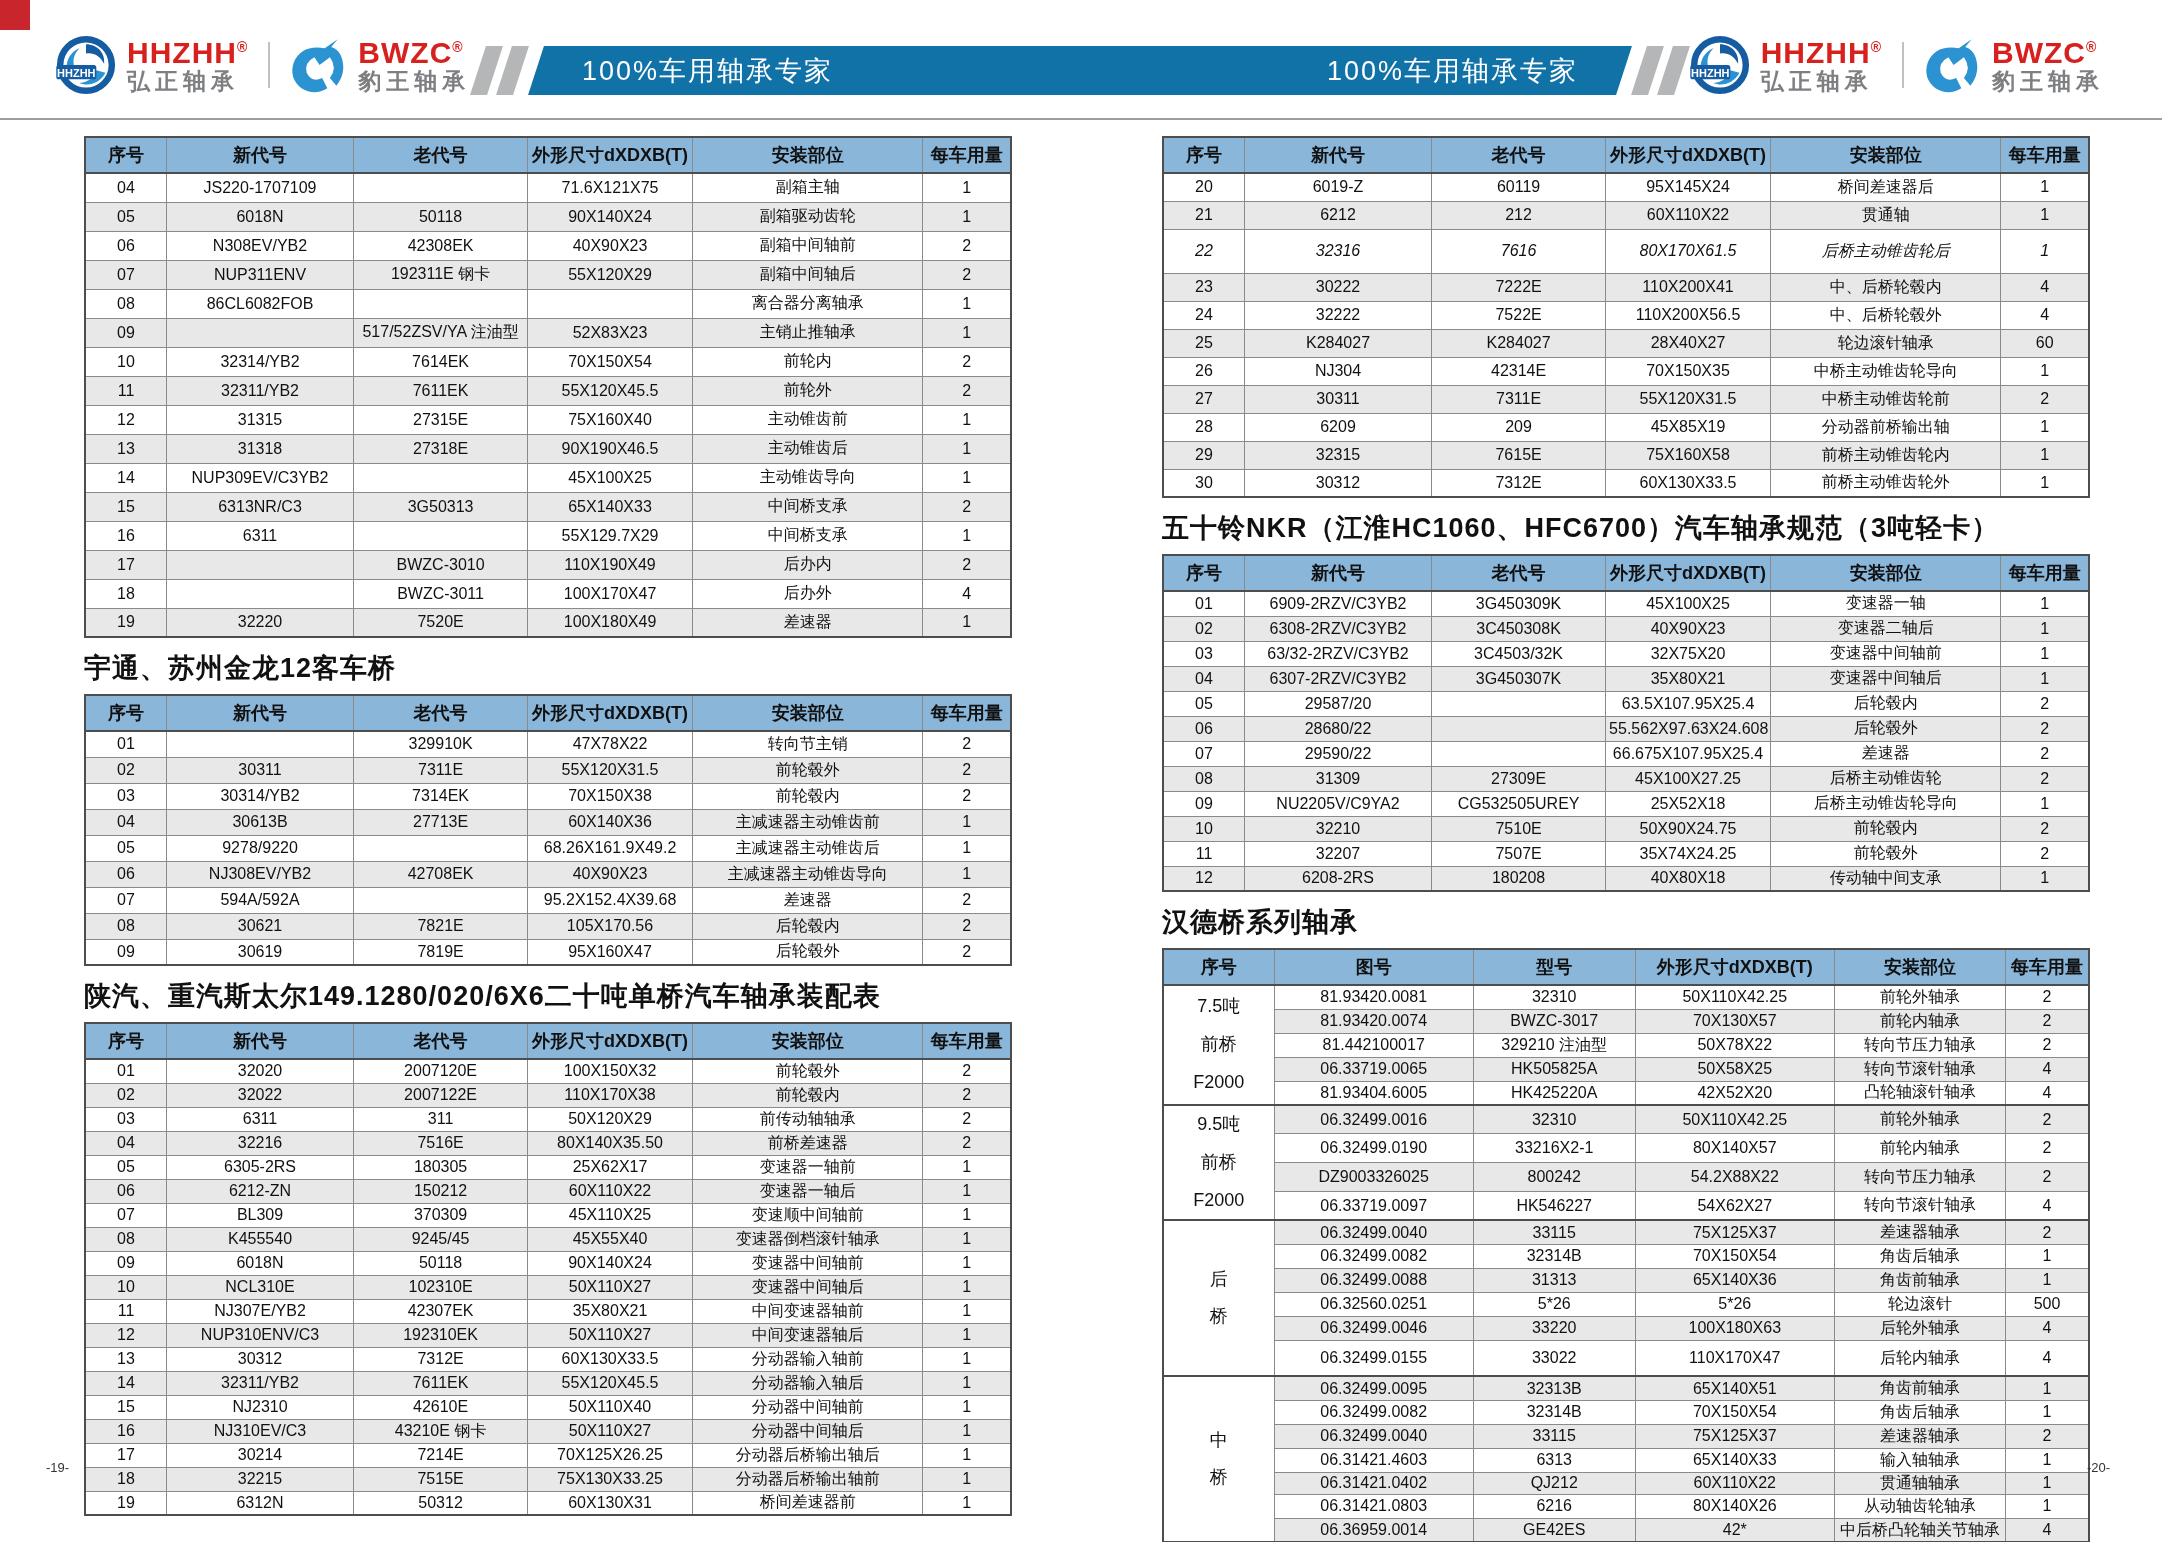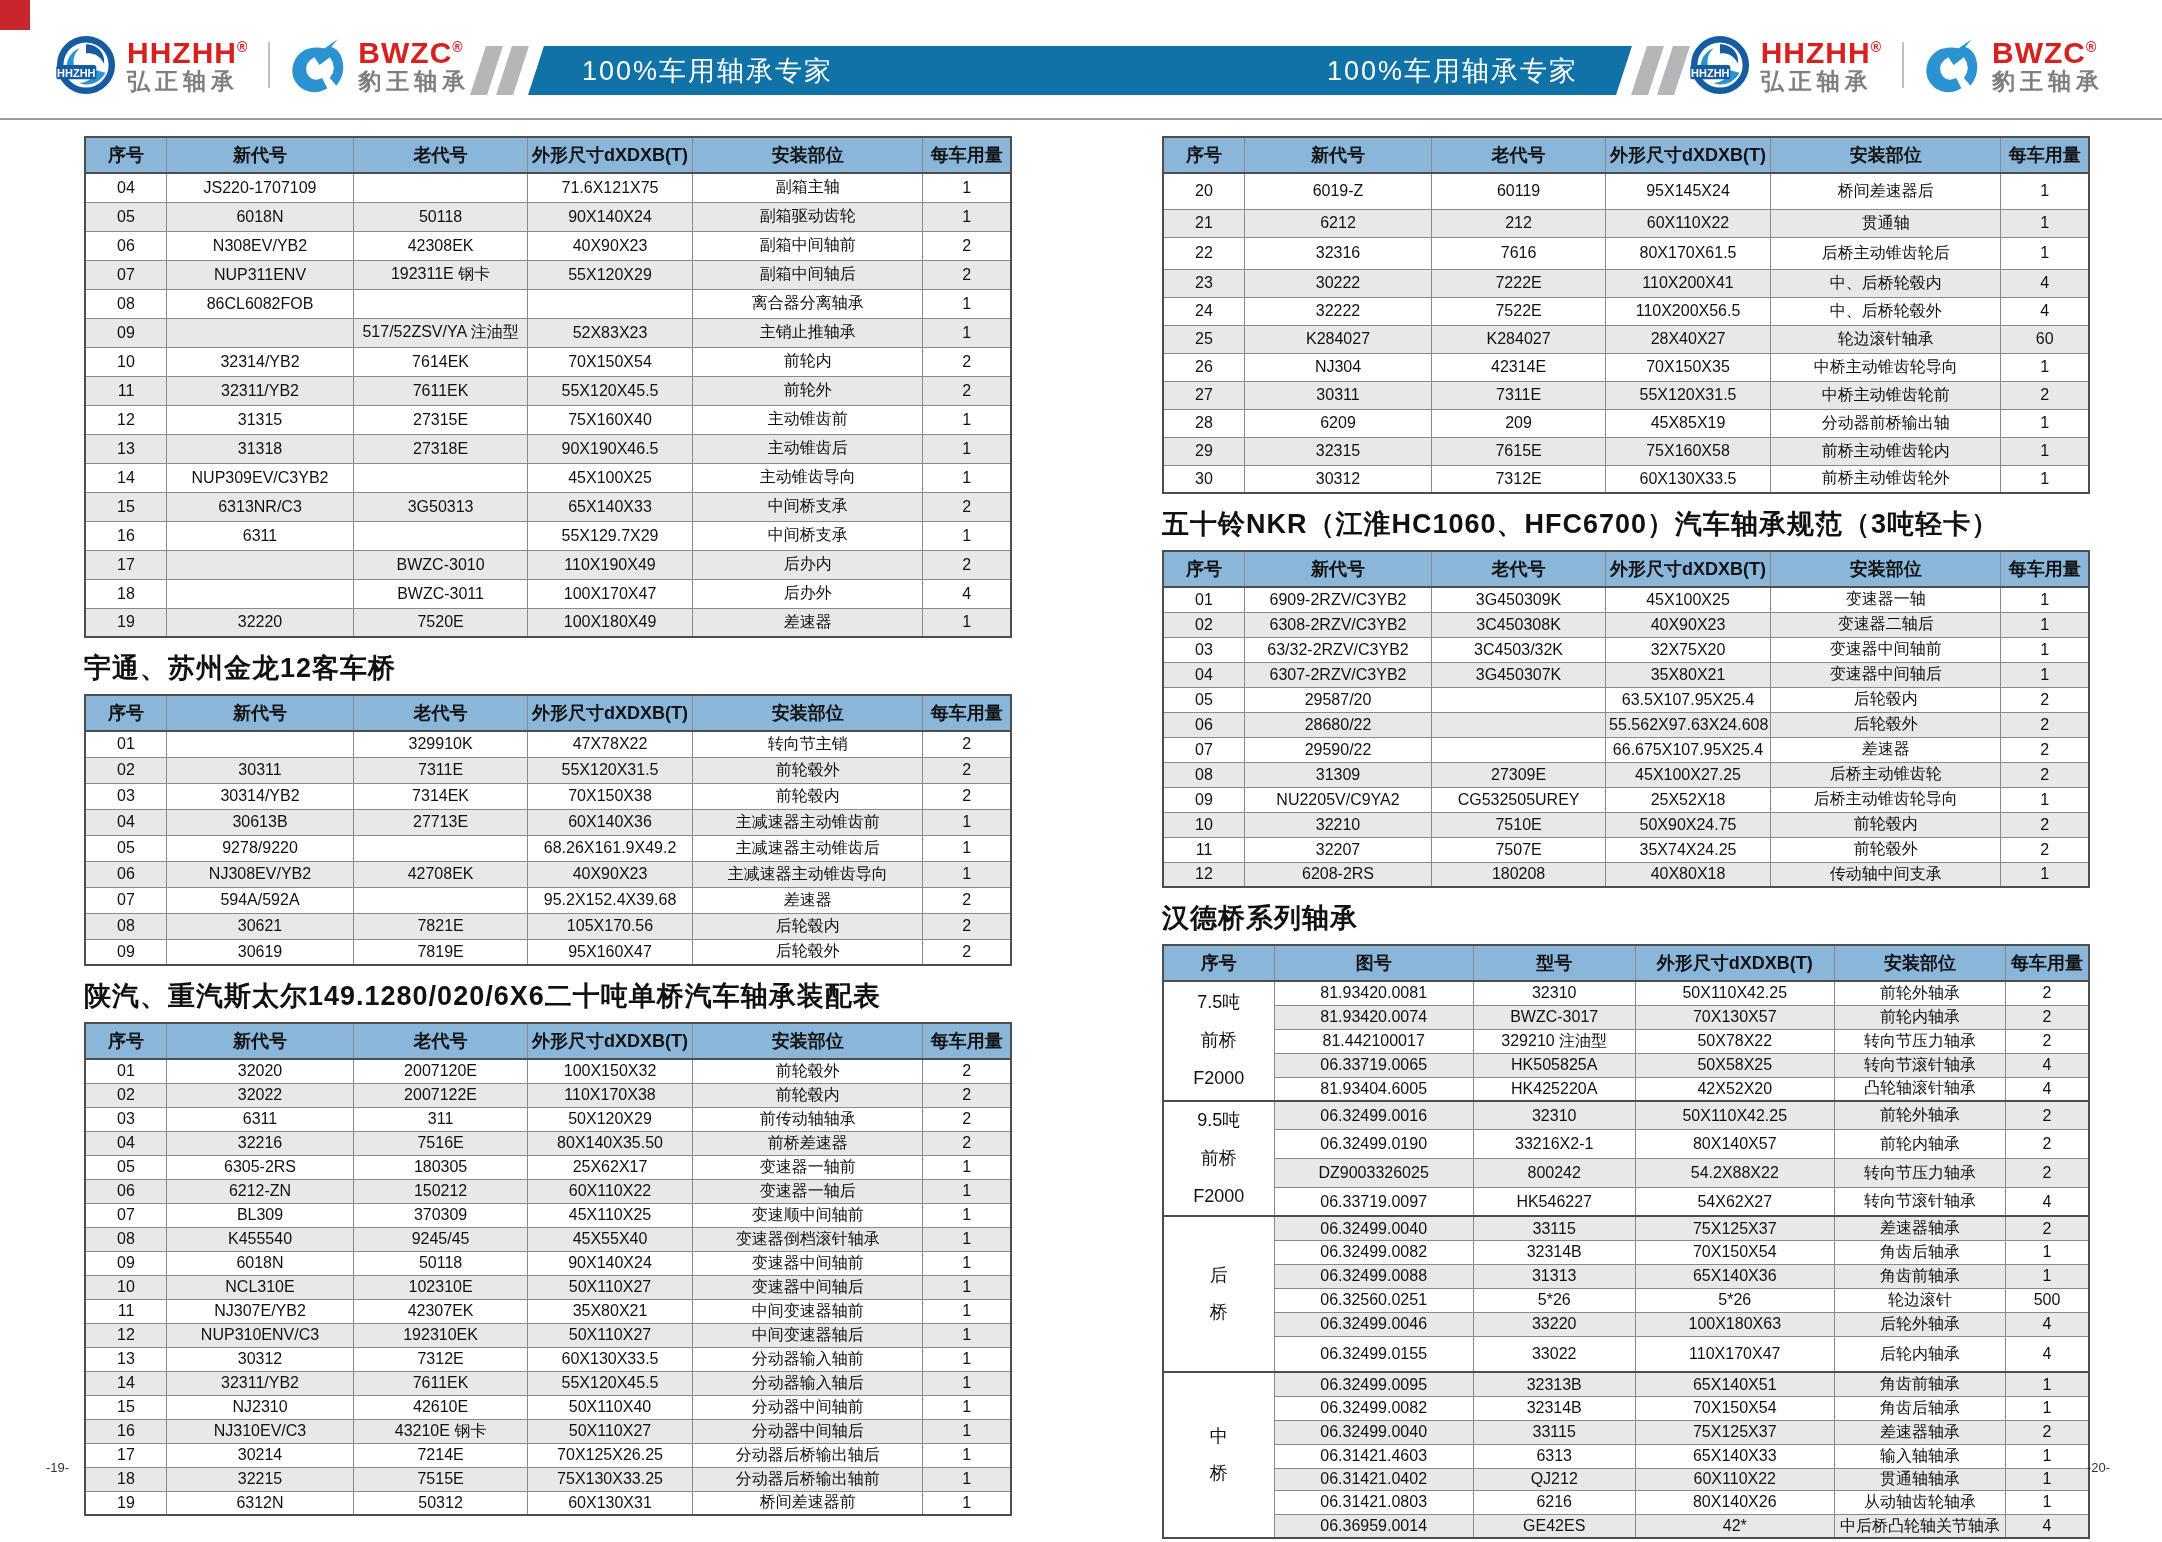--- a/index.html
+++ b/index.html
@@ -551,37 +551,37 @@
             <tr>
               <th>序号</th>
               <th>新代号</th>
               <th>老代号</th>
               <th>外形尺寸dXDXB(T)</th>
               <th>安装部位</th>
               <th>每车用量</th>
             </tr>
           </thead>
           <tbody>
-            <tr style="height: 36px; padding-left: 20px;">
+            <tr style="height: 28px; padding-left: 20px;">
               <td>20</td>
               <td>6019-Z</td>
               <td>60119</td>
               <td>95X145X24</td>
               <td>桥间差速器后</td>
               <td>1</td>
             </tr>
             <tr class="alt" style="height: 28px;">
               <td>21</td>
               <td>6212</td>
               <td>212</td>
               <td>60X110X22</td>
               <td>贯通轴</td>
               <td>1</td>
             </tr>
-            <tr style="height: 32px;">
+            <tr style="height: 44px; font-style: italic;">
               <td>22</td>
               <td>32316</td>
               <td>7616</td>
               <td>80X170X61.5</td>
               <td>后桥主动锥齿轮后</td>
               <td>1</td>
             </tr>
             <tr class="alt" style="height: 28px;">
               <td>23</td>
               <td>30222</td>

